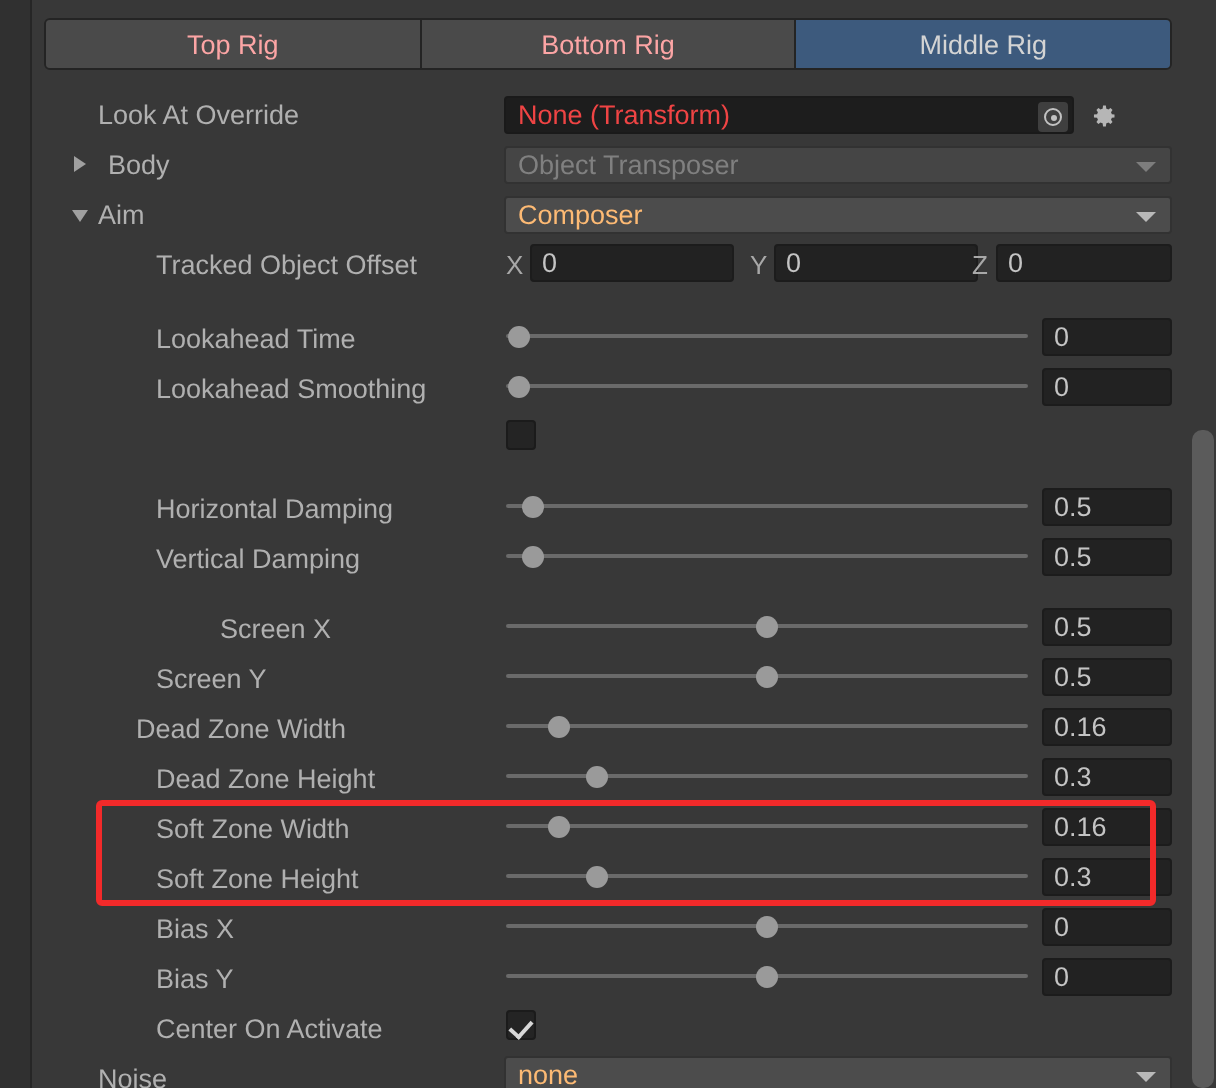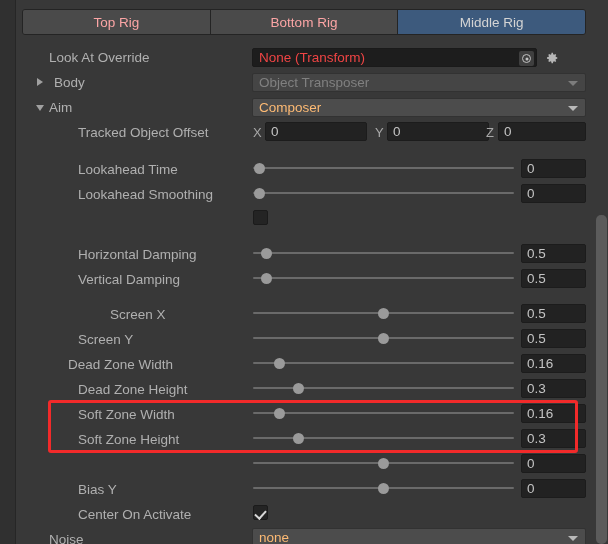--- a/index.html
+++ b/index.html
@@ -431,20 +431,23 @@
   <div class="slider" style="left:253px; top:430px; width:261px;">
     <span class="track"></span>
     <span class="thumb" style="left:17.5%;"></span>
   </div>
   <div class="numfield" style="left:521px; top:429px; width:65px;">
     <span>0.3</span>
   </div>
 
   <div class="highlight-box" style="left:48px; top:400px; width:530px; height:53px;"></div>
 
+  <div class="row" style="top:452px;">
+    <span class="label" style="position:absolute;left:62px;">Bias X</span>
+  </div>
   <div class="slider" style="left:253px; top:455px; width:261px;">
     <span class="track"></span>
     <span class="thumb" style="left:50%;"></span>
   </div>
   <div class="numfield" style="left:521px; top:454px; width:65px;">
     <span>0</span>
   </div>
 
   <div class="row" style="top:477px;">
     <span class="label" style="position:absolute;left:62px;">Bias Y</span>

